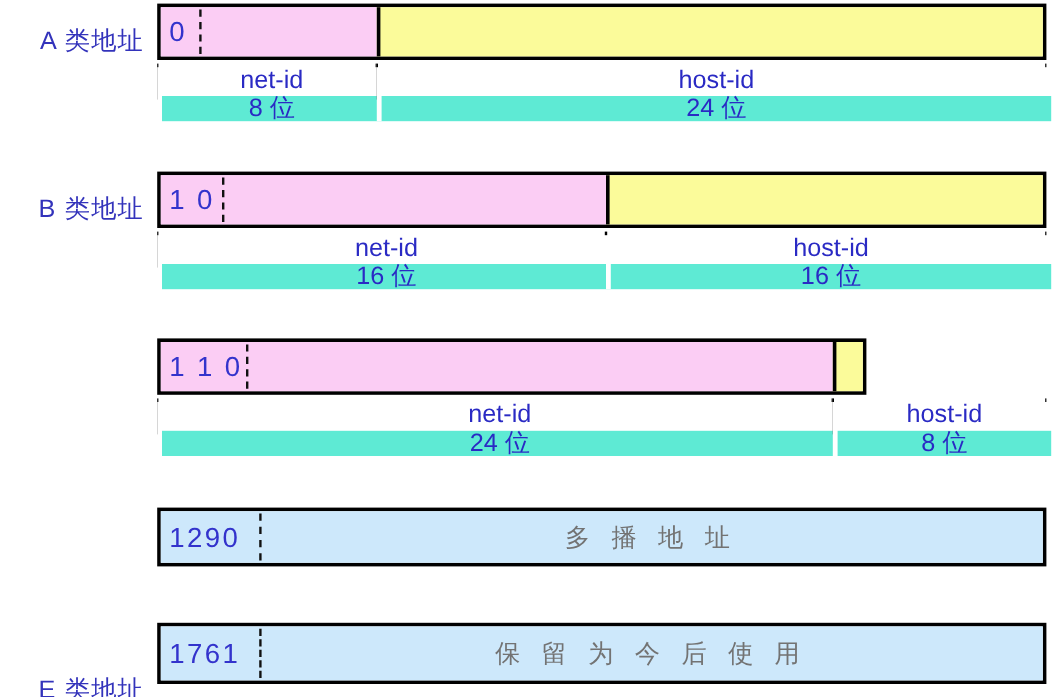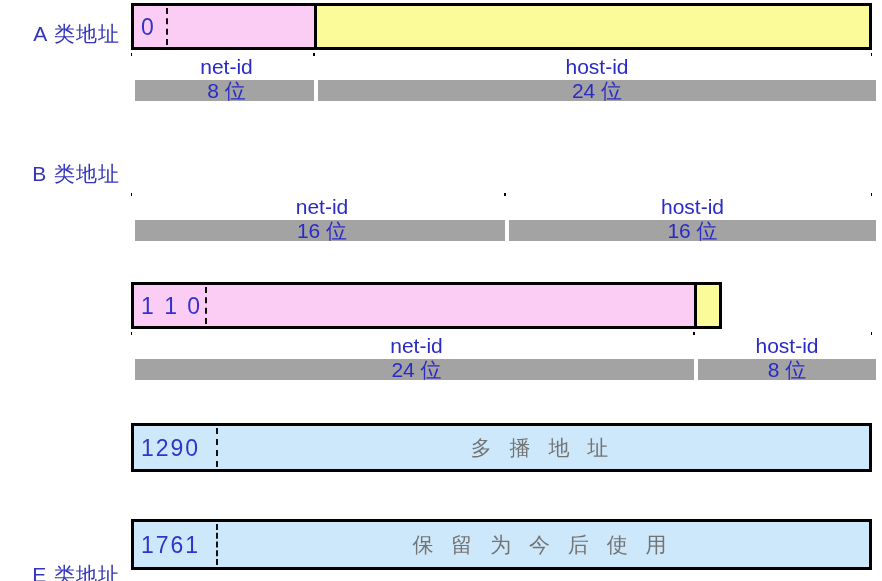--- a/index.html
+++ b/index.html
@@ -94,21 +94,21 @@
     top:-6px;
     text-align:center;
     background:#ffffff;
     font-size:20px;
     color:#2a2ac4;
     white-space:nowrap;
     padding:0 4px;
     line-height:1.0;
   }
   .dim-label .l1{display:block;font-size:21px;}
-  .dim-label .l2{display:block;font-size:21px;margin-top:3px;background:#a3a3a3;}
+  .dim-label .l2{display:block;font-size:21px;margin-top:3px;background:#5eead4;}
 </style>
 </head>
 <body>
 
 <div id="stage">
 
   <div class="row" style="top:0px;height:120px;">
     <div class="class-label" style="left:8px;top:20px;width:112px;">A 类地址</div>
 
     <div class="bar" style="left:131px;top:3px;width:741px;height:47px;">
@@ -139,20 +139,26 @@
       <div class="dim-label" style="left:0px;width:558px;">
         <span class="l1">host-id</span>
         <span class="l2">24 位</span>
       </div>
     </div>
   </div>
 
   <div class="row" style="top:140px;height:120px;">
     <div class="class-label" style="left:8px;top:20px;width:112px;">B 类地址</div>
 
+    <div class="bar" style="left:131px;top:3px;width:741px;height:47px;">
+      <div class="seg pink" style="left:0px;width:371px;"></div>
+      <div class="seg yellow divider" style="left:371px;right:0px;"></div>
+      <div class="prefix-bits" style="left:7px;">1 0</div>
+      <div class="dashed" style="left:51px;"></div>
+    </div>
 
     <div class="dim" style="left:131px;top:62px;width:374px;">
       <div class="tick" style="left:0px;"></div>
       <div class="tick" style="left:373px;"></div>
       <div class="line" style="left:1px;width:372px;"></div>
       <div class="arrow left" style="left:1px;"></div>
       <div class="arrow right" style="left:363px;"></div>
       <div class="dim-label" style="left:0px;width:374px;">
         <span class="l1">net-id</span>
         <span class="l2">16 位</span>

